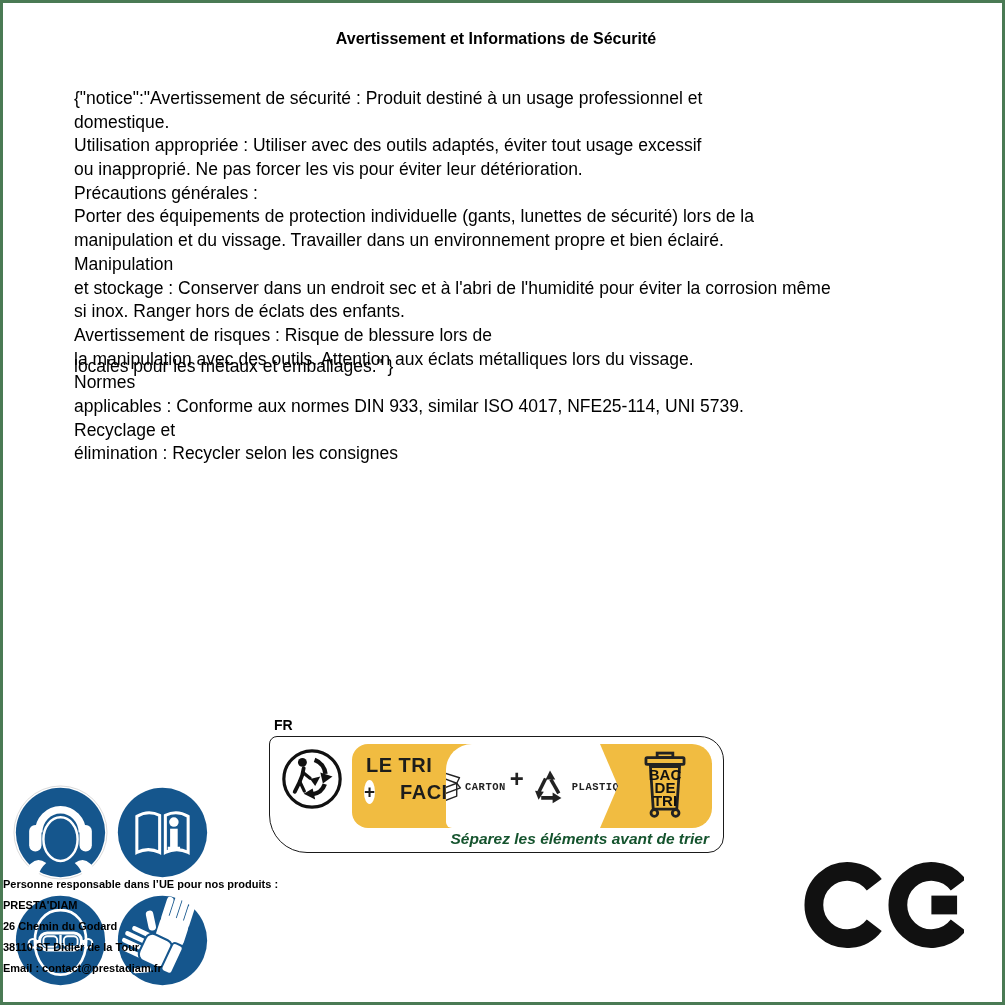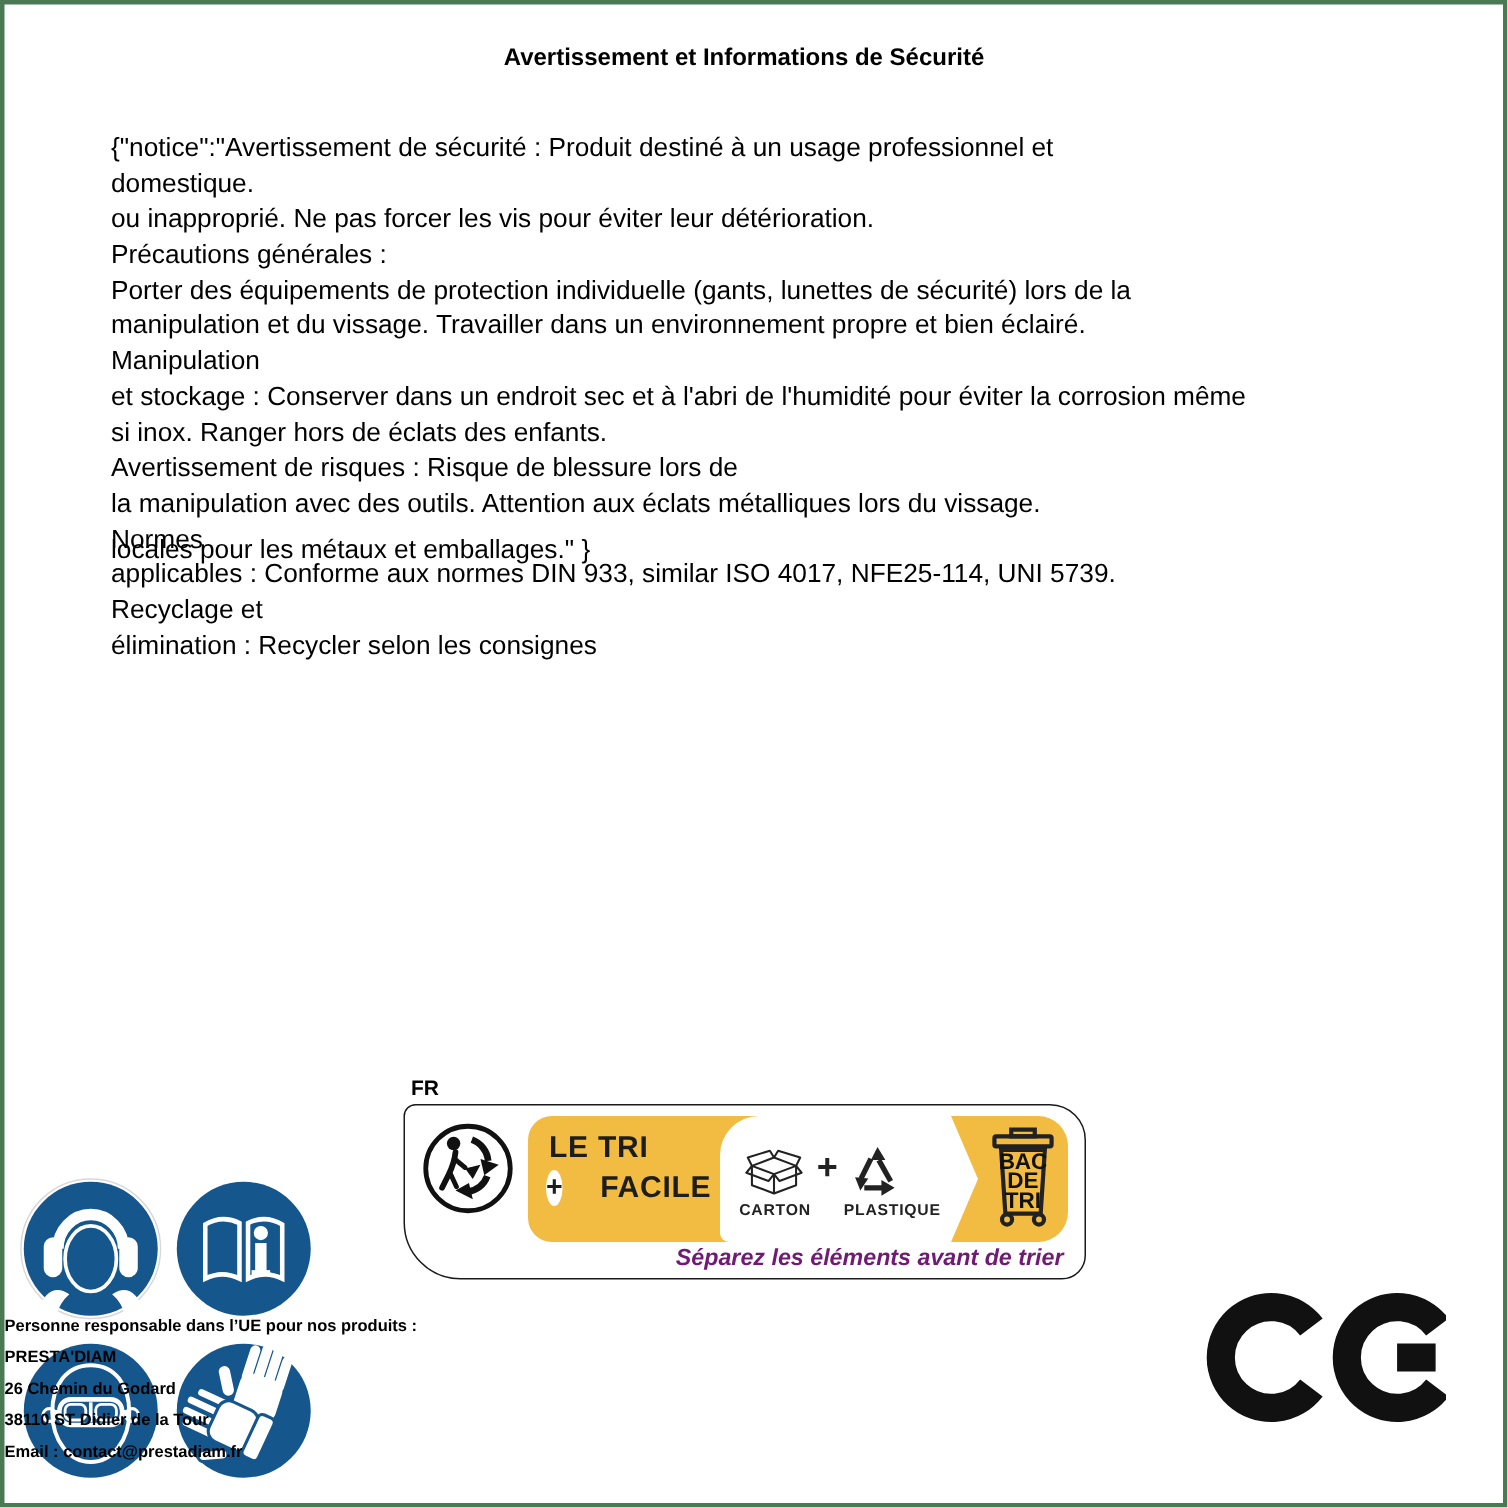--- a/index.html
+++ b/index.html
@@ -17,58 +17,59 @@
              grid-template-columns:95px 95px;grid-auto-rows:95px;column-gap:7px;row-gap:13px;}
   .icon-grid svg{display:block;width:95px;height:95px;}
   
   .tri-wrap{position:absolute;left:266px;top:714px;width:455px;}
   .fr-tag{font-size:14px;font-weight:bold;margin:0 0 2px 5px;height:17px;}
   .tri-box{position:relative;height:117px;border:1.5px solid #1a1a1a;
            border-radius:8px 24px 16px 38px;background:#fff;box-sizing:border-box;}
   .triman{position:absolute;left:10px;top:10px;}
   .tri-yellow{position:absolute;left:82px;top:7px;width:360px;height:84px;
               background:#f1bc41;border-radius:16px 20px 20px 16px;display:flex;}
-  .headline{width:128px;padding:10px 12px 0 12px;box-sizing:border-box;color:#1d1d1b;}
+  .headline{width:94px;padding:10px 12px 0 12px;box-sizing:border-box;color:#1d1d1b;}
   .headline .l1{font-size:20px;font-weight:800;letter-spacing:.5px;margin-left:2px;}
   .headline .l2{display:flex;align-items:center;gap:5px;margin-top:3px;}
   .plus-circle{width:24px;height:24px;border-radius:50%;background:#fff;
                display:flex;align-items:center;justify-content:center;
                font-size:19px;font-weight:900;color:#1d1d1b;}
   .headline .fac{font-size:20px;font-weight:800;letter-spacing:.5px;margin-left:20px;}
   .materials{width:172px;background:#fff;border-radius:26px 0 0 6px;
              clip-path:polygon(0 0,calc(100% - 18px) 0,100% 50%,calc(100% - 18px) 100%,0 100%);
              display:flex;align-items:center;justify-content:center;gap:3px;
              padding-right:12px;box-sizing:border-box;}
-  .material{display:flex;flex-direction:column;align-items:flex-start;}
+  .material{display:flex;flex-direction:row;align-items:center;font-family:Liberation Mono, monospace;}
   .material .mlabel{font-size:10.5px;font-weight:bold;letter-spacing:.5px;color:#222;margin-top:1px;}
   .mat-plus{font-size:24px;font-weight:bold;color:#222;margin:0 1px 14px 1px;}
   .binzone{flex:1;position:relative;}
   .binzone svg{position:absolute;left:50%;top:5px;transform:translateX(-50%);}
   .bin-text{position:absolute;left:0;right:0;top:24px;text-align:center;
             font-size:15px;line-height:13px;font-weight:800;color:#111;}
   .tri-footer{position:absolute;right:14px;bottom:4px;font-size:15.5px;
-              font-weight:bold;font-style:italic;color:#701a75;}
+              font-weight:bold;font-style:italic;color:#14532d;}
   
   .address{position:absolute;left:0;right:0;top:871px;text-align:left;
            font-size:11px;font-weight:bold;line-height:21px;}
   
   .ce{position:absolute;left:793px;top:850px;}
 </style>
 </head>
 <body>
 
 <div class="page">
 
   <div class="title">Avertissement et Informations de Sécurité</div>
 
   <div class="notice">
     <div>
 
     <div class="nline">{"notice":"Avertissement de sécurité : Produit destiné à un usage professionnel et</div>
         <div class="nline">domestique.</div>
+        <div class="nline">Utilisation appropriée : Utiliser avec des outils adaptés, éviter tout usage excessif</div>
         <div class="nline">ou inapproprié. Ne pas forcer les vis pour éviter leur détérioration.</div>
         <div class="nline">Précautions générales :</div>
         <div class="nline">Porter des équipements de protection individuelle (gants, lunettes de sécurité) lors de la</div>
         <div class="nline">manipulation et du vissage. Travailler dans un environnement propre et bien éclairé.</div>
         <div class="nline">Manipulation</div>
         <div class="nline">et stockage : Conserver dans un endroit sec et à l'abri de l'humidité pour éviter la corrosion même</div>
         <div class="nline">si inox. Ranger hors de éclats des enfants.</div>
         <div class="nline">Avertissement de risques : Risque de blessure lors de</div>
         <div class="nline">la manipulation avec des outils. Attention aux éclats métalliques lors du vissage.</div>
         <div class="nline">Normes</div>

